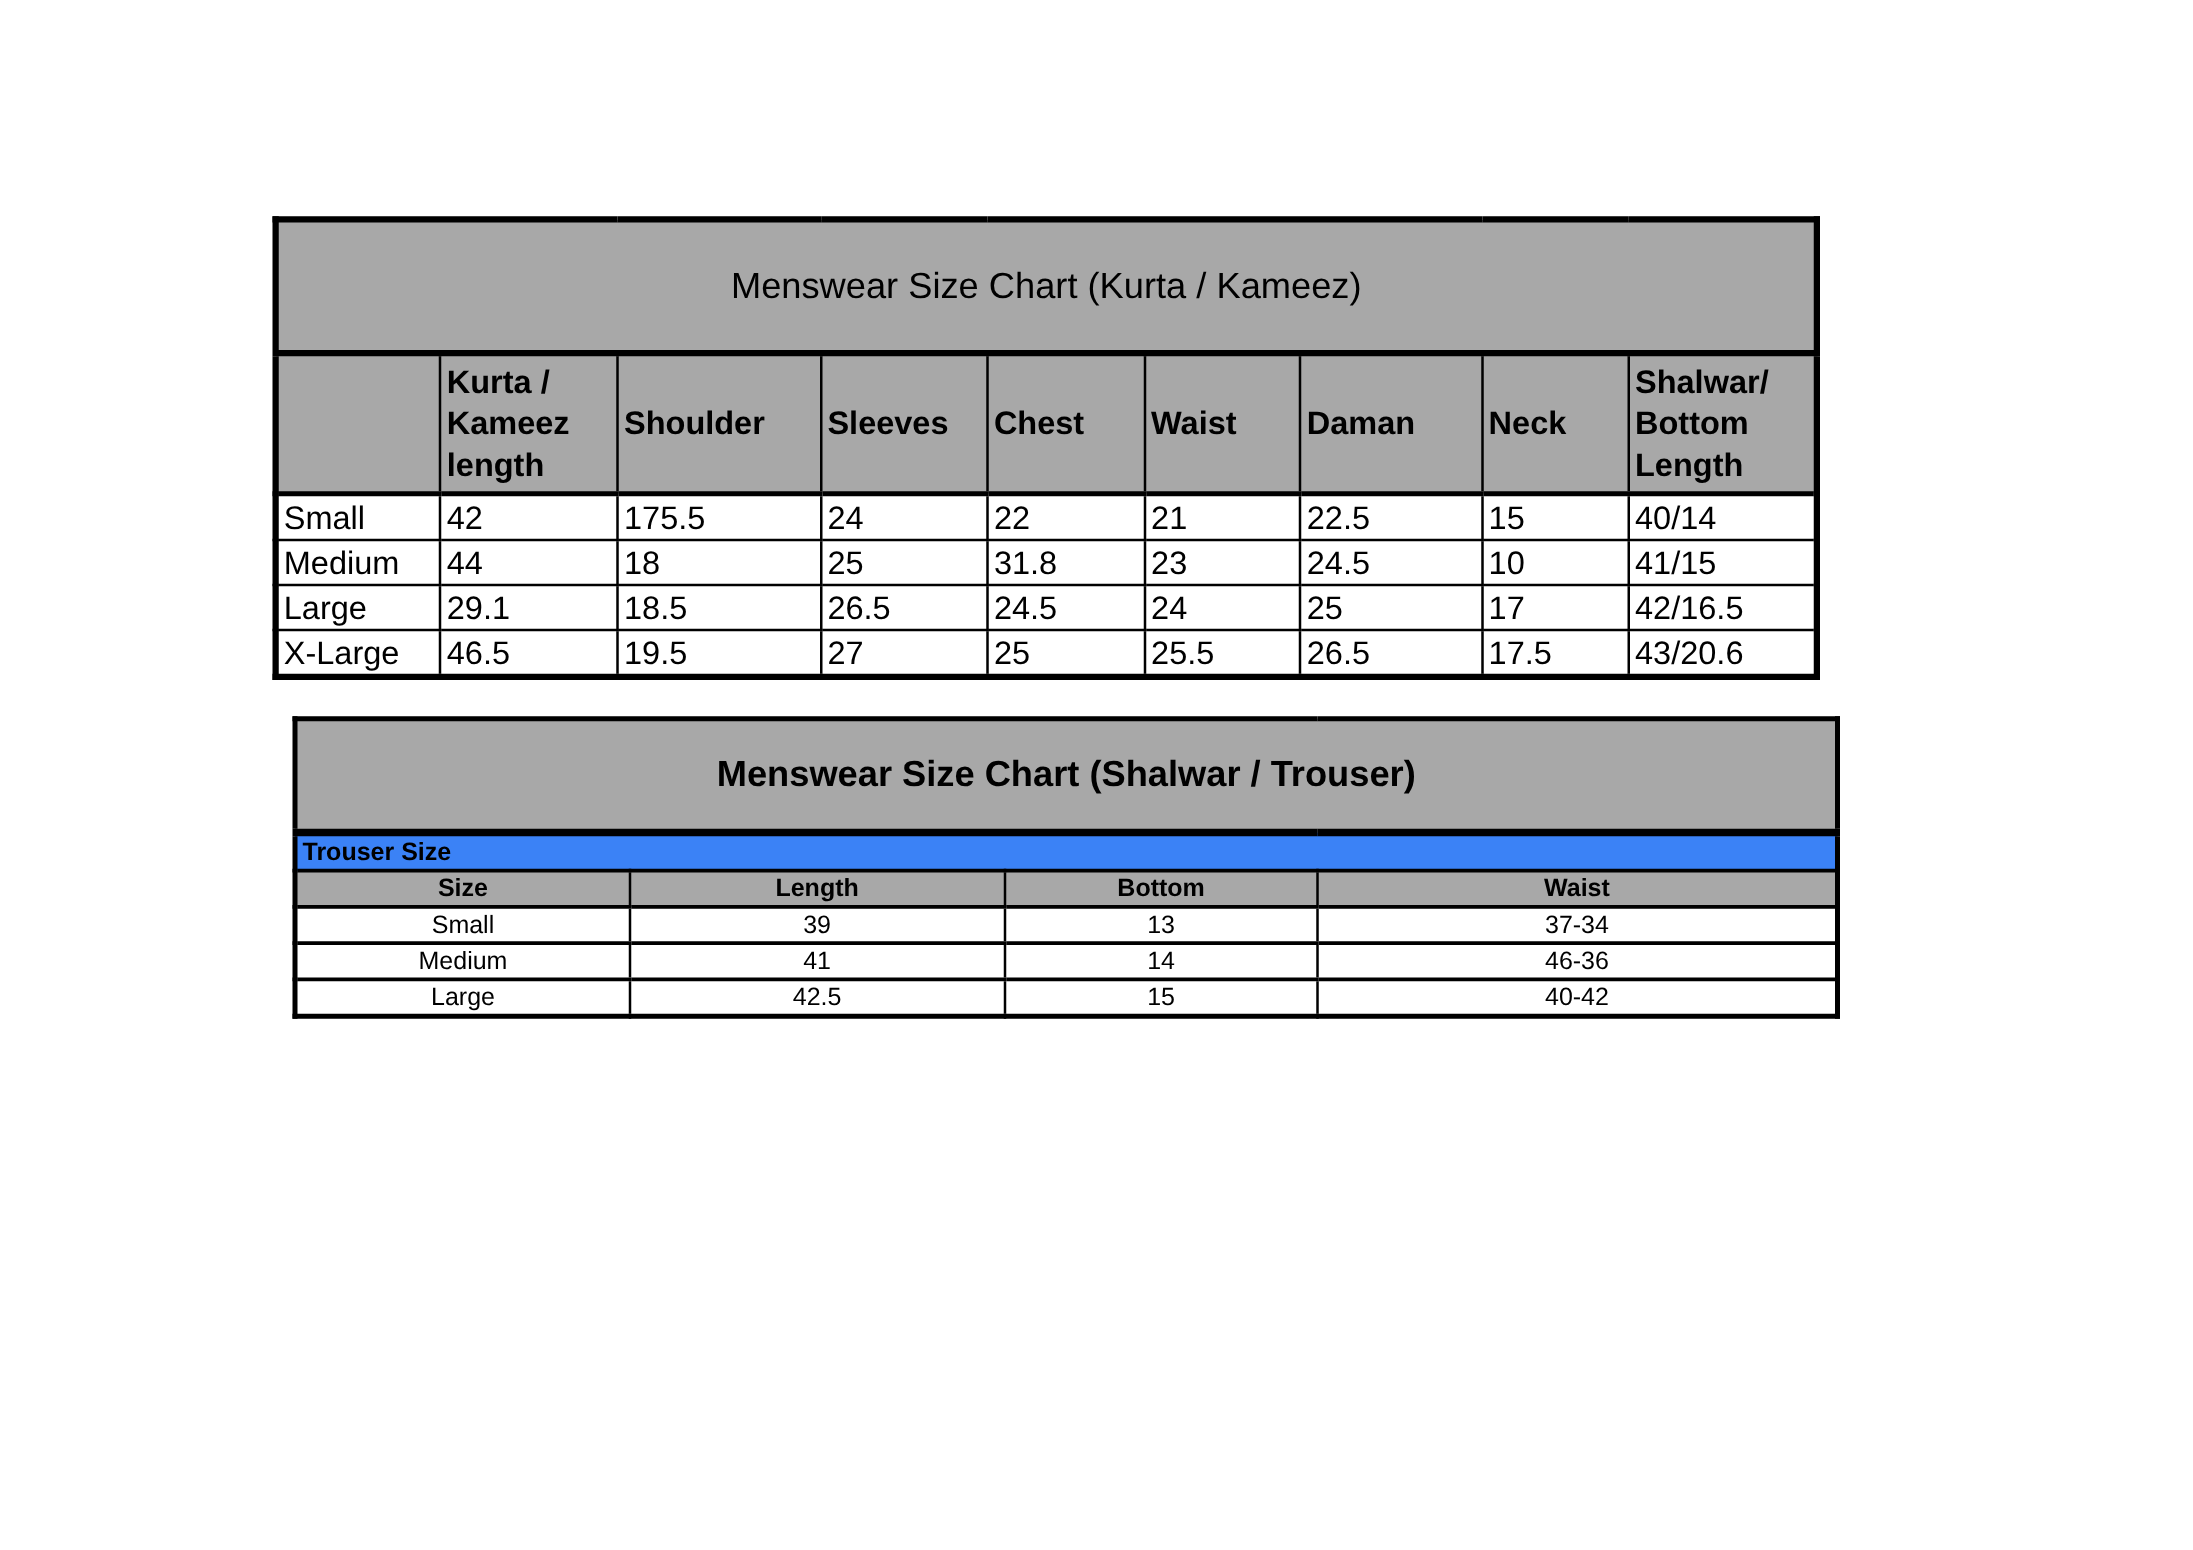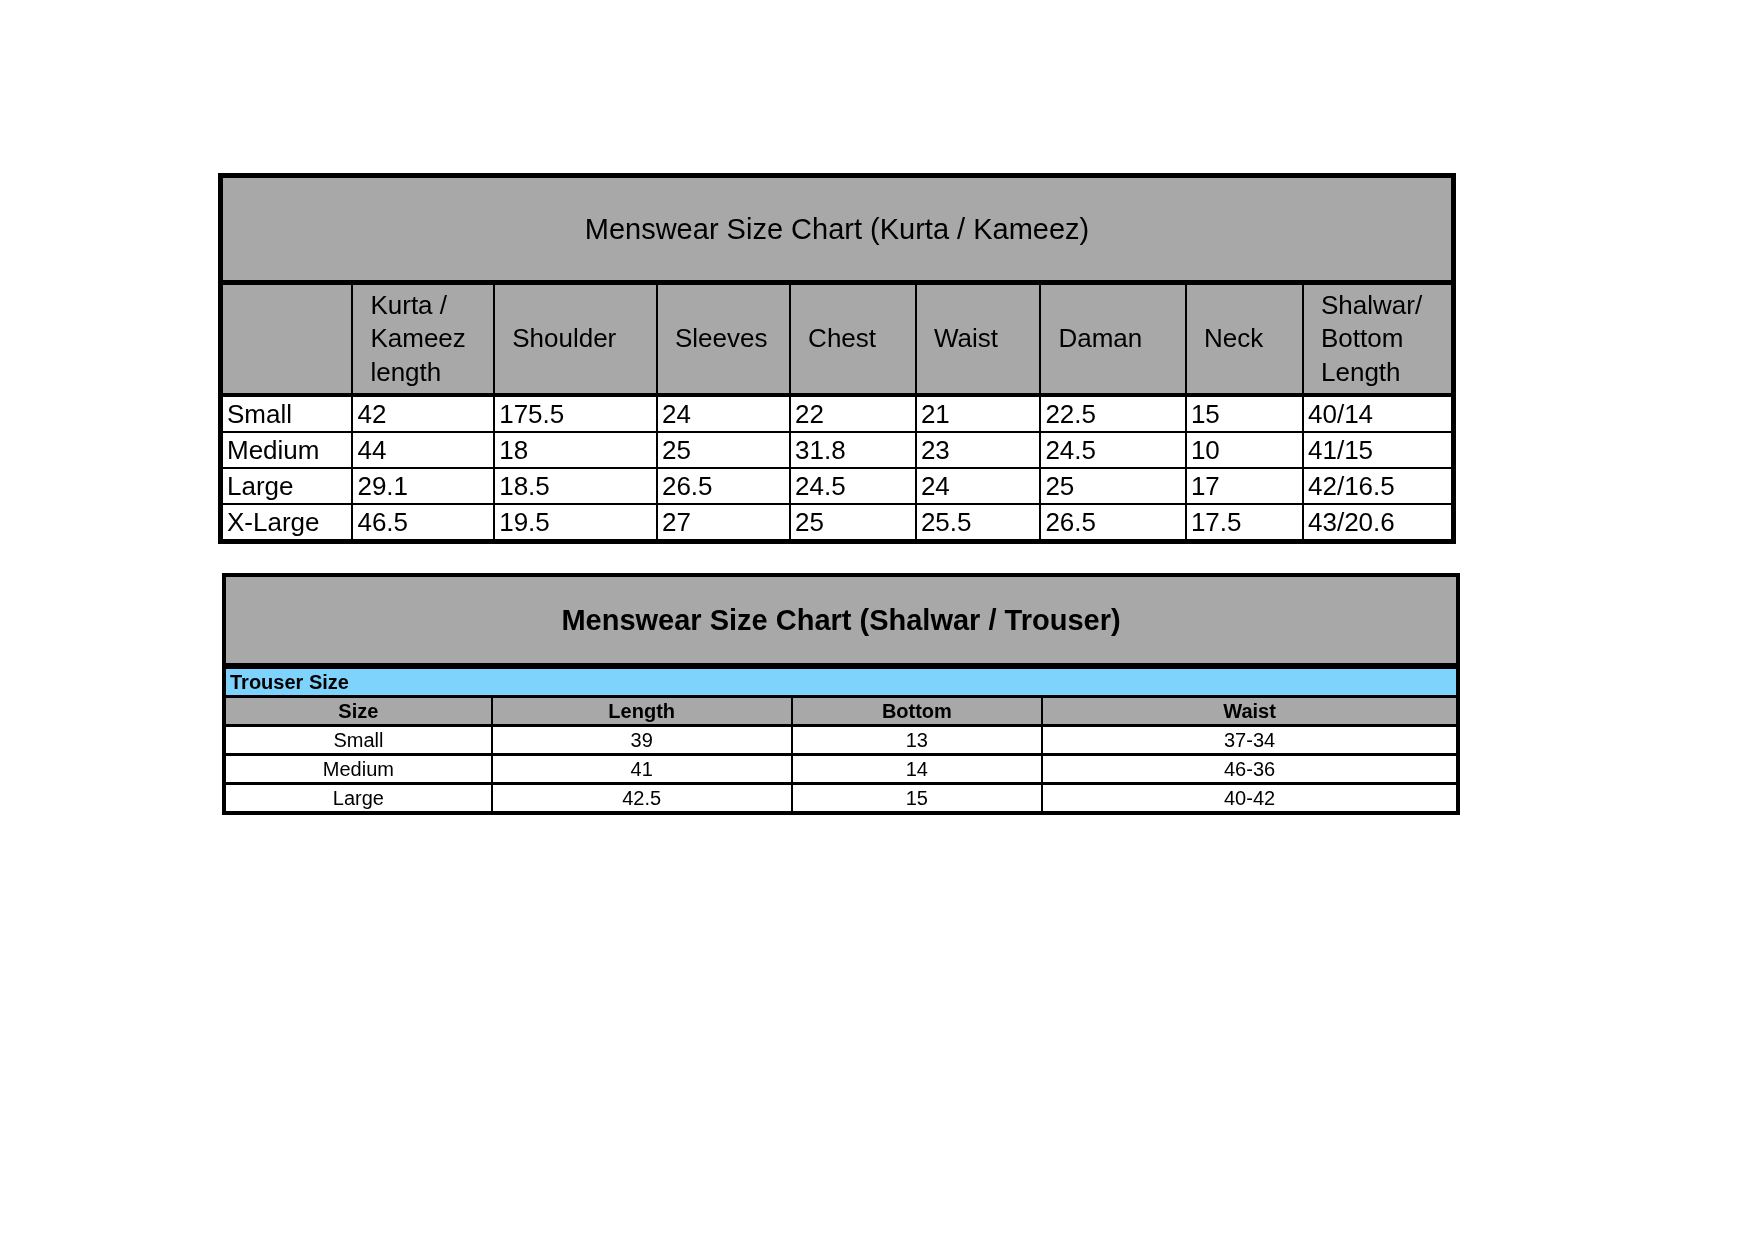--- a/index.html
+++ b/index.html
@@ -4,29 +4,29 @@
 <style>
   html,body{margin:0;padding:0;background:#ffffff;}
   .sheet{position:relative;width:1754px;height:1240px;background:#ffffff;overflow:hidden;
          font-family:"Liberation Sans", sans-serif;color:#000;}
   table{border-collapse:collapse;table-layout:fixed;position:absolute;background:#ffffff;}
   
   .t1{left:218px;top:173px;width:1238px;border:5px solid #000;}
   .t1 .title-cell{background:#a8a8a8;height:102px;text-align:center;vertical-align:middle;
       font-weight:normal;font-size:29px;border-bottom:5px solid #000;}
   .t1 th{background:#a8a8a8;border:2px solid #000;border-bottom:4px solid #000;
-      font-weight:normal;font-size:26px;text-align:left;vertical-align:middle;
-      padding:2px 17px;height:104px;line-height:1.28;white-space:pre-line;}
+      font-weight:bold;font-size:26px;text-align:left;vertical-align:middle;
+      padding:2px 4px;height:104px;line-height:1.28;white-space:pre-line;}
   .t1 td{border:2px solid #000;font-size:26px;text-align:left;vertical-align:middle;
       padding:0 4px;height:34px;line-height:1;background:#fff;}
   
-  .t2{left:222px;top:573px;width:1238px;border:4px solid #000;}
+  .t2{left:234px;top:573px;width:1238px;border:4px solid #000;}
   .t2 .title-cell{background:#a8a8a8;height:86px;text-align:center;vertical-align:middle;
       font-weight:bold;font-size:29px;border-bottom:6px solid #000;}
-  .t2 .section-cell{background:#7dd3fc;height:26px;text-align:left;vertical-align:middle;
+  .t2 .section-cell{background:#3b82f6;height:26px;text-align:left;vertical-align:middle;
       font-weight:bold;font-size:20px;padding:0 4px;border-bottom:3px solid #000;}
   .t2 th{background:#a8a8a8;border:2px solid #000;border-top:3px solid #000;border-bottom:3px solid #000;
       font-weight:bold;font-size:20px;text-align:center;vertical-align:middle;height:26px;padding:0 4px;margin-top:24px;}
   .t2 td{border:2px solid #000;border-top:3px solid #000;border-bottom:3px solid #000;
       font-size:20px;text-align:center;vertical-align:middle;height:26px;padding:0 4px;background:#fff;}
 </style>
 </head>
 <body>
 
 <div class="sheet">

